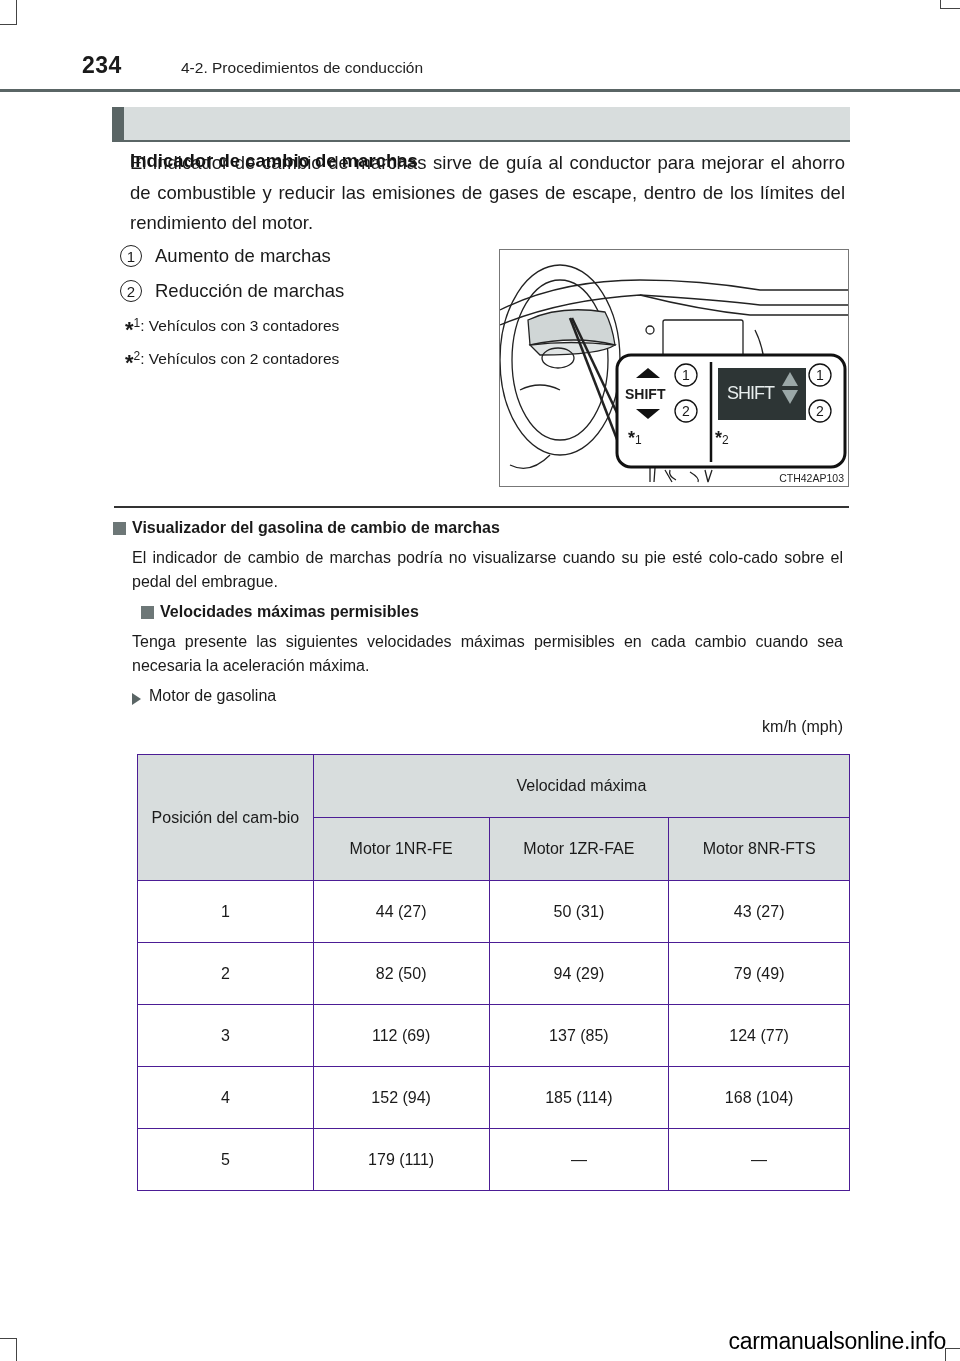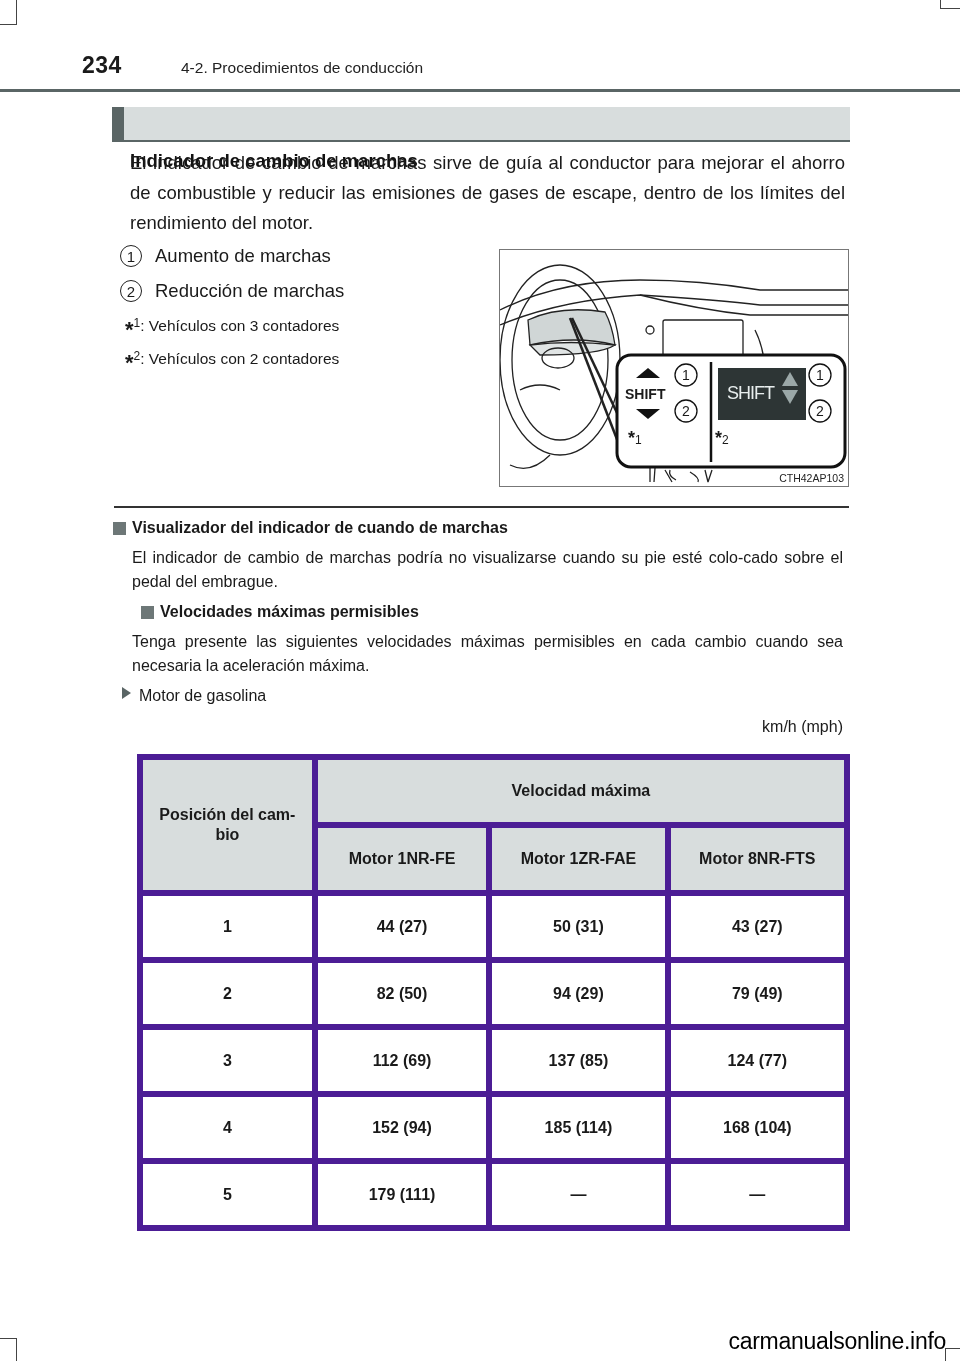--- a/index.html
+++ b/index.html
@@ -33,27 +33,27 @@
 
     
     .illus { left: 499px; top: 249px; width: 350px; height: 238px; border: 1.5px solid #777; box-sizing: border-box; background: #fff; overflow: hidden; }
     .illus-code { position: absolute; right: 4px; bottom: 2px; font-size: 10.5px; color: #222; }
 
     .sep-rule { left: 114px; top: 506px; width: 735px; height: 1.5px; background: #333; }
 
     .sub-head { left: 113px; font-size: 16px; font-weight: bold; color: #1a1a1a; display: flex; align-items: center; }
     .sq { width: 13px; height: 13px; background: #6d7777; margin-right: 6px; display: inline-block; }
     .para { left: 132px; width: 711px; font-size: 16px; line-height: 24px; color: #1a1a1a; text-align: justify; }
-    .tri-item { left: 122px; font-size: 16px; color: #1a1a1a; display: flex; align-items: flex-start; }
+    .tri-item { left: 132px; font-size: 16px; color: #1a1a1a; display: flex; align-items: flex-end; }
     .tri { width: 0; height: 0; border-left: 9px solid #5a6565; border-top: 6px solid transparent; border-bottom: 6px solid transparent; margin-right: 8px; }
     .unit { right: 117px; top: 718px; font-size: 16px; color: #1a1a1a; }
 
     
     table.speed { position: absolute; left: 137px; top: 754px; width: 713px; border-collapse: collapse; font-size: 16px; color: #1a1a1a; }
-    table.speed td, table.speed th { border: 6px solid #4c1d95; text-align: center; font-weight: bold; padding: 13px; }
+    table.speed td, table.speed th { border: 1px solid #4c1d95; text-align: center; font-weight: normal; padding: 13px; }
     table.speed thead th { background: #d8dddd; }
     table.speed tbody td { height: 35px; }
     .h1row th { height: 36px; }
     .h2row th { height: 36px; }
 
     .watermark { right: 14px; bottom: 6px; font-size: 23px; color: #000000; letter-spacing: -0.3px; }
   </style>
 </head>
 <body>
 
@@ -141,21 +141,21 @@
   <div class="abs" style="left:316px;top:153px;font-size:14px;">2</div>
   <div class="abs" style="left:128px;top:178px;font-size:18px;font-weight:bold;"><span>*</span><span style="font-size:12px;font-weight:normal;">1</span></div>
   <div class="abs" style="left:215px;top:178px;font-size:18px;font-weight:bold;"><span>*</span><span style="font-size:12px;font-weight:normal;">2</span></div>
   <div class="illus-code">CTH42AP103</div>
 </div>
 
 <div class="abs sep-rule"></div>
 
 <div class="abs sub-head" style="top:519px;">
   <span class="sq"></span>
-  <span>Visualizador del indicador de cuando de marchas</span>
+  <span>Visualizador del gasolina de cambio de marchas</span>
 </div>
 <div class="abs para" style="top:546px;">El indicador de cambio de marchas podría no visualizarse cuando su pie esté colo-cado sobre el pedal del embrague.</div>
 
 <div class="abs sub-head" style="top:603px;margin-left:28px;">
   <span class="sq"></span>
   <span>Velocidades máximas permisibles</span>
 </div>
 <div class="abs para" style="top:630px;">Tenga presente las siguientes velocidades máximas permisibles en cada cambio cuando sea necesaria la aceleración máxima.</div>
 <div class="abs tri-item" style="top:687px;">
   <span class="tri"></span>

